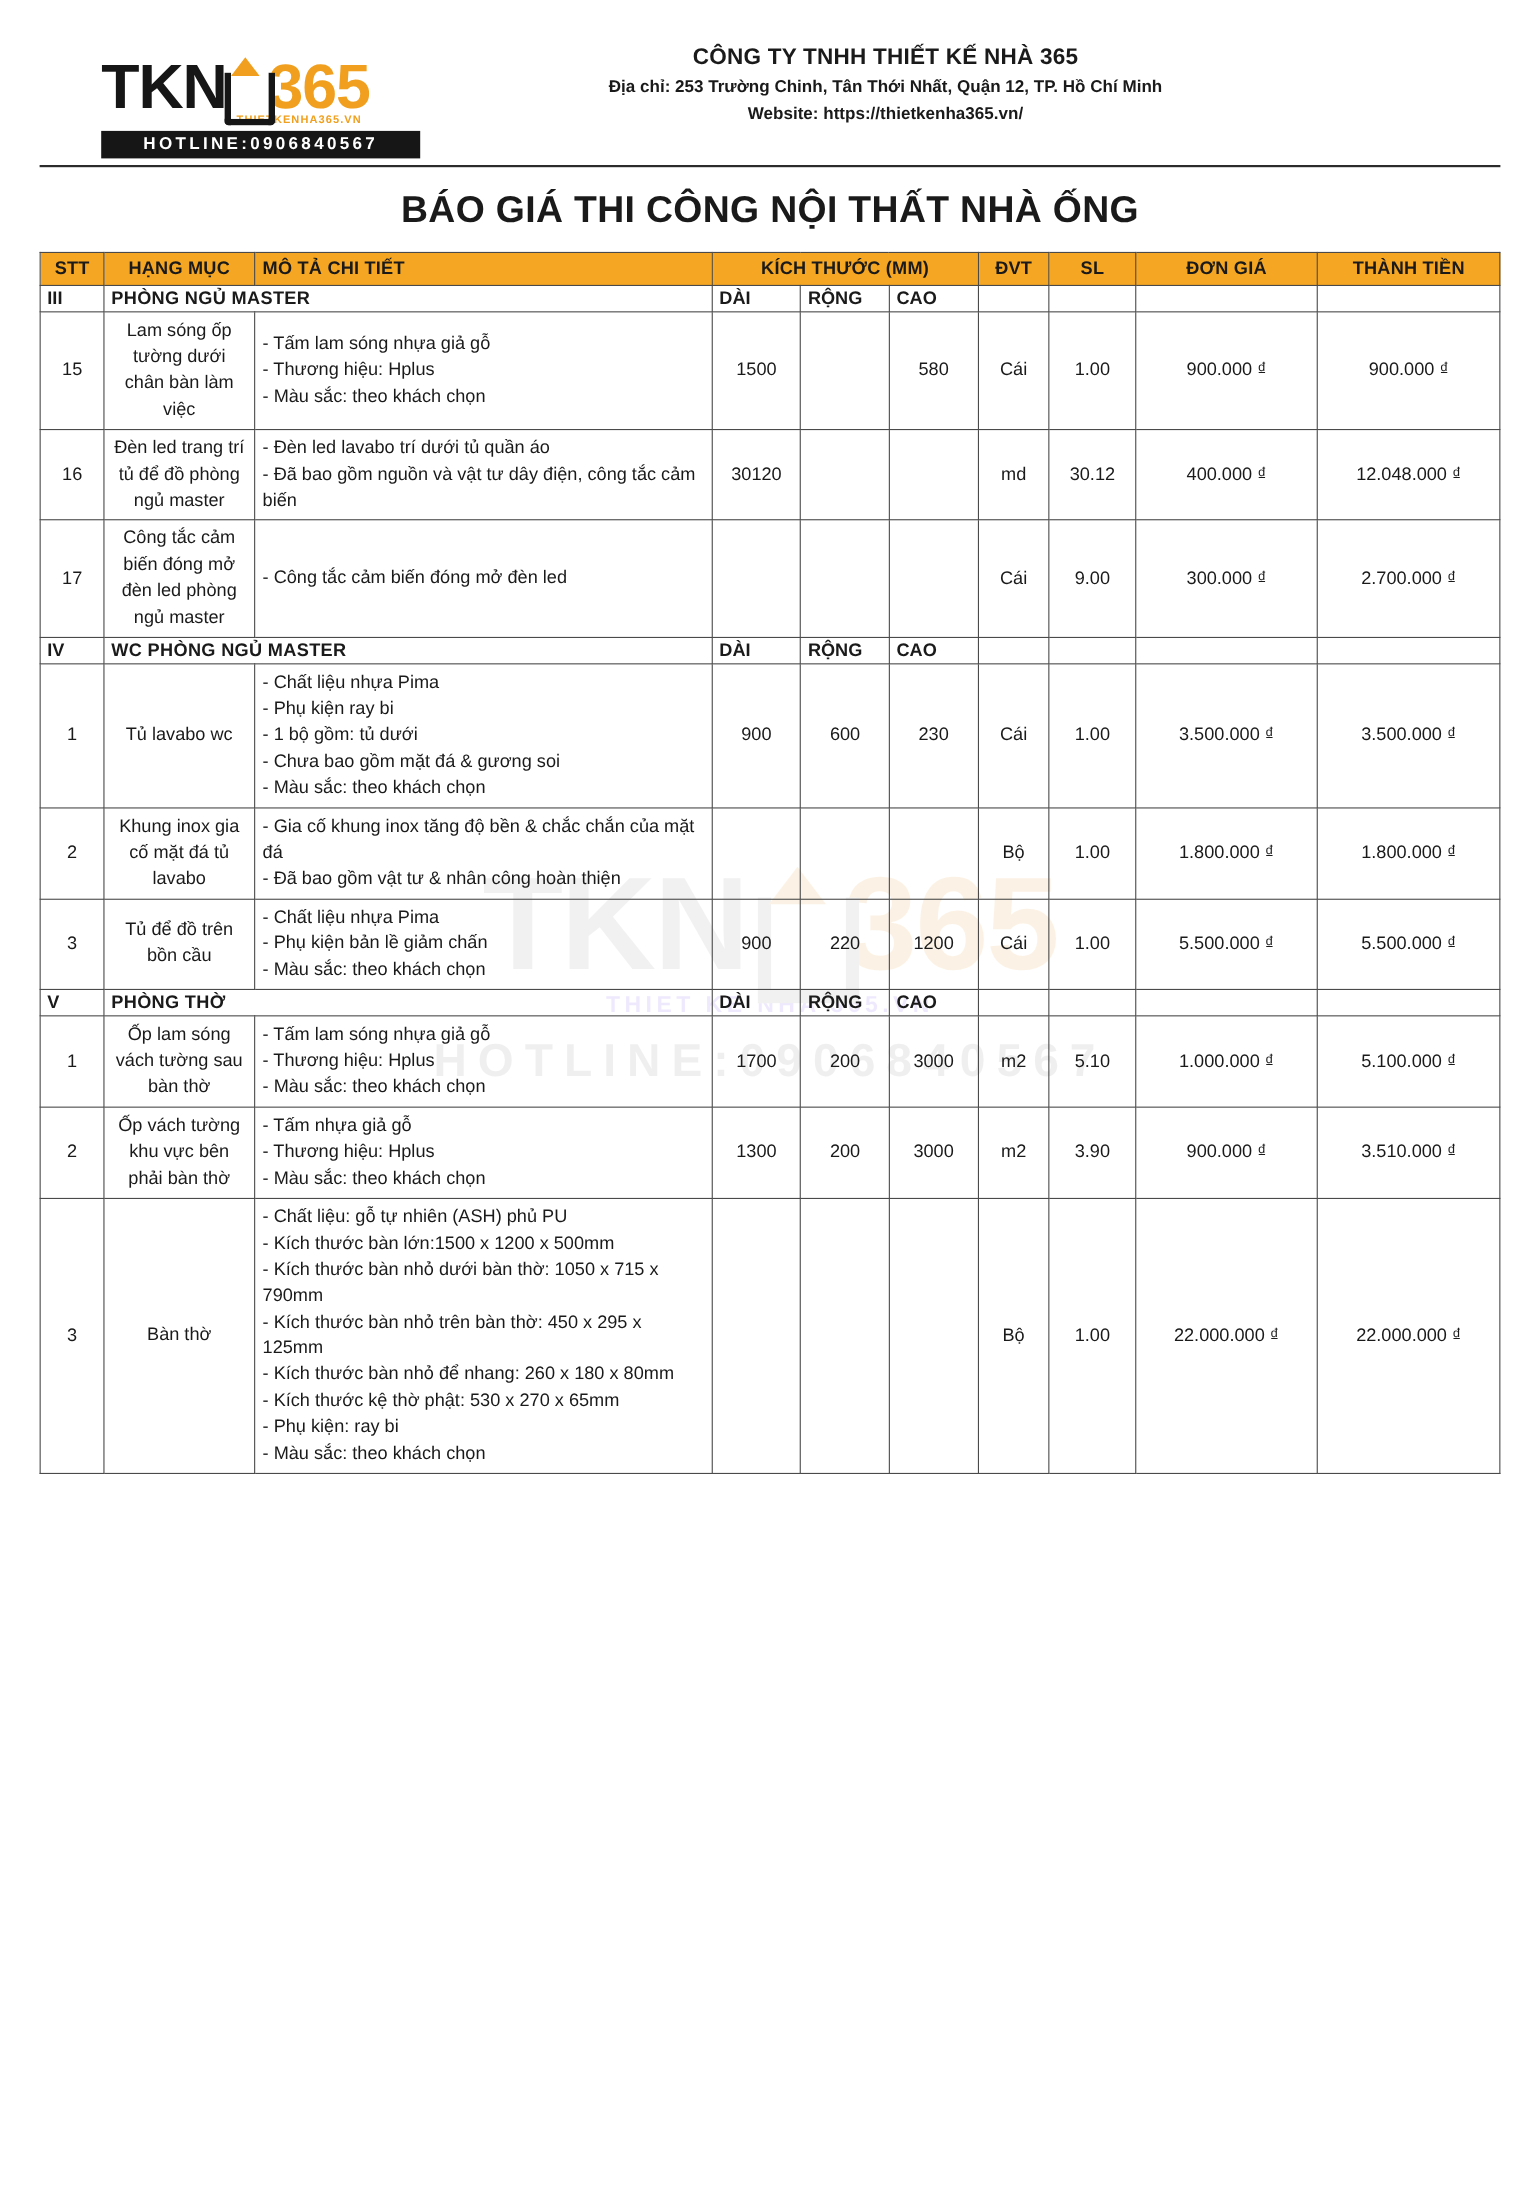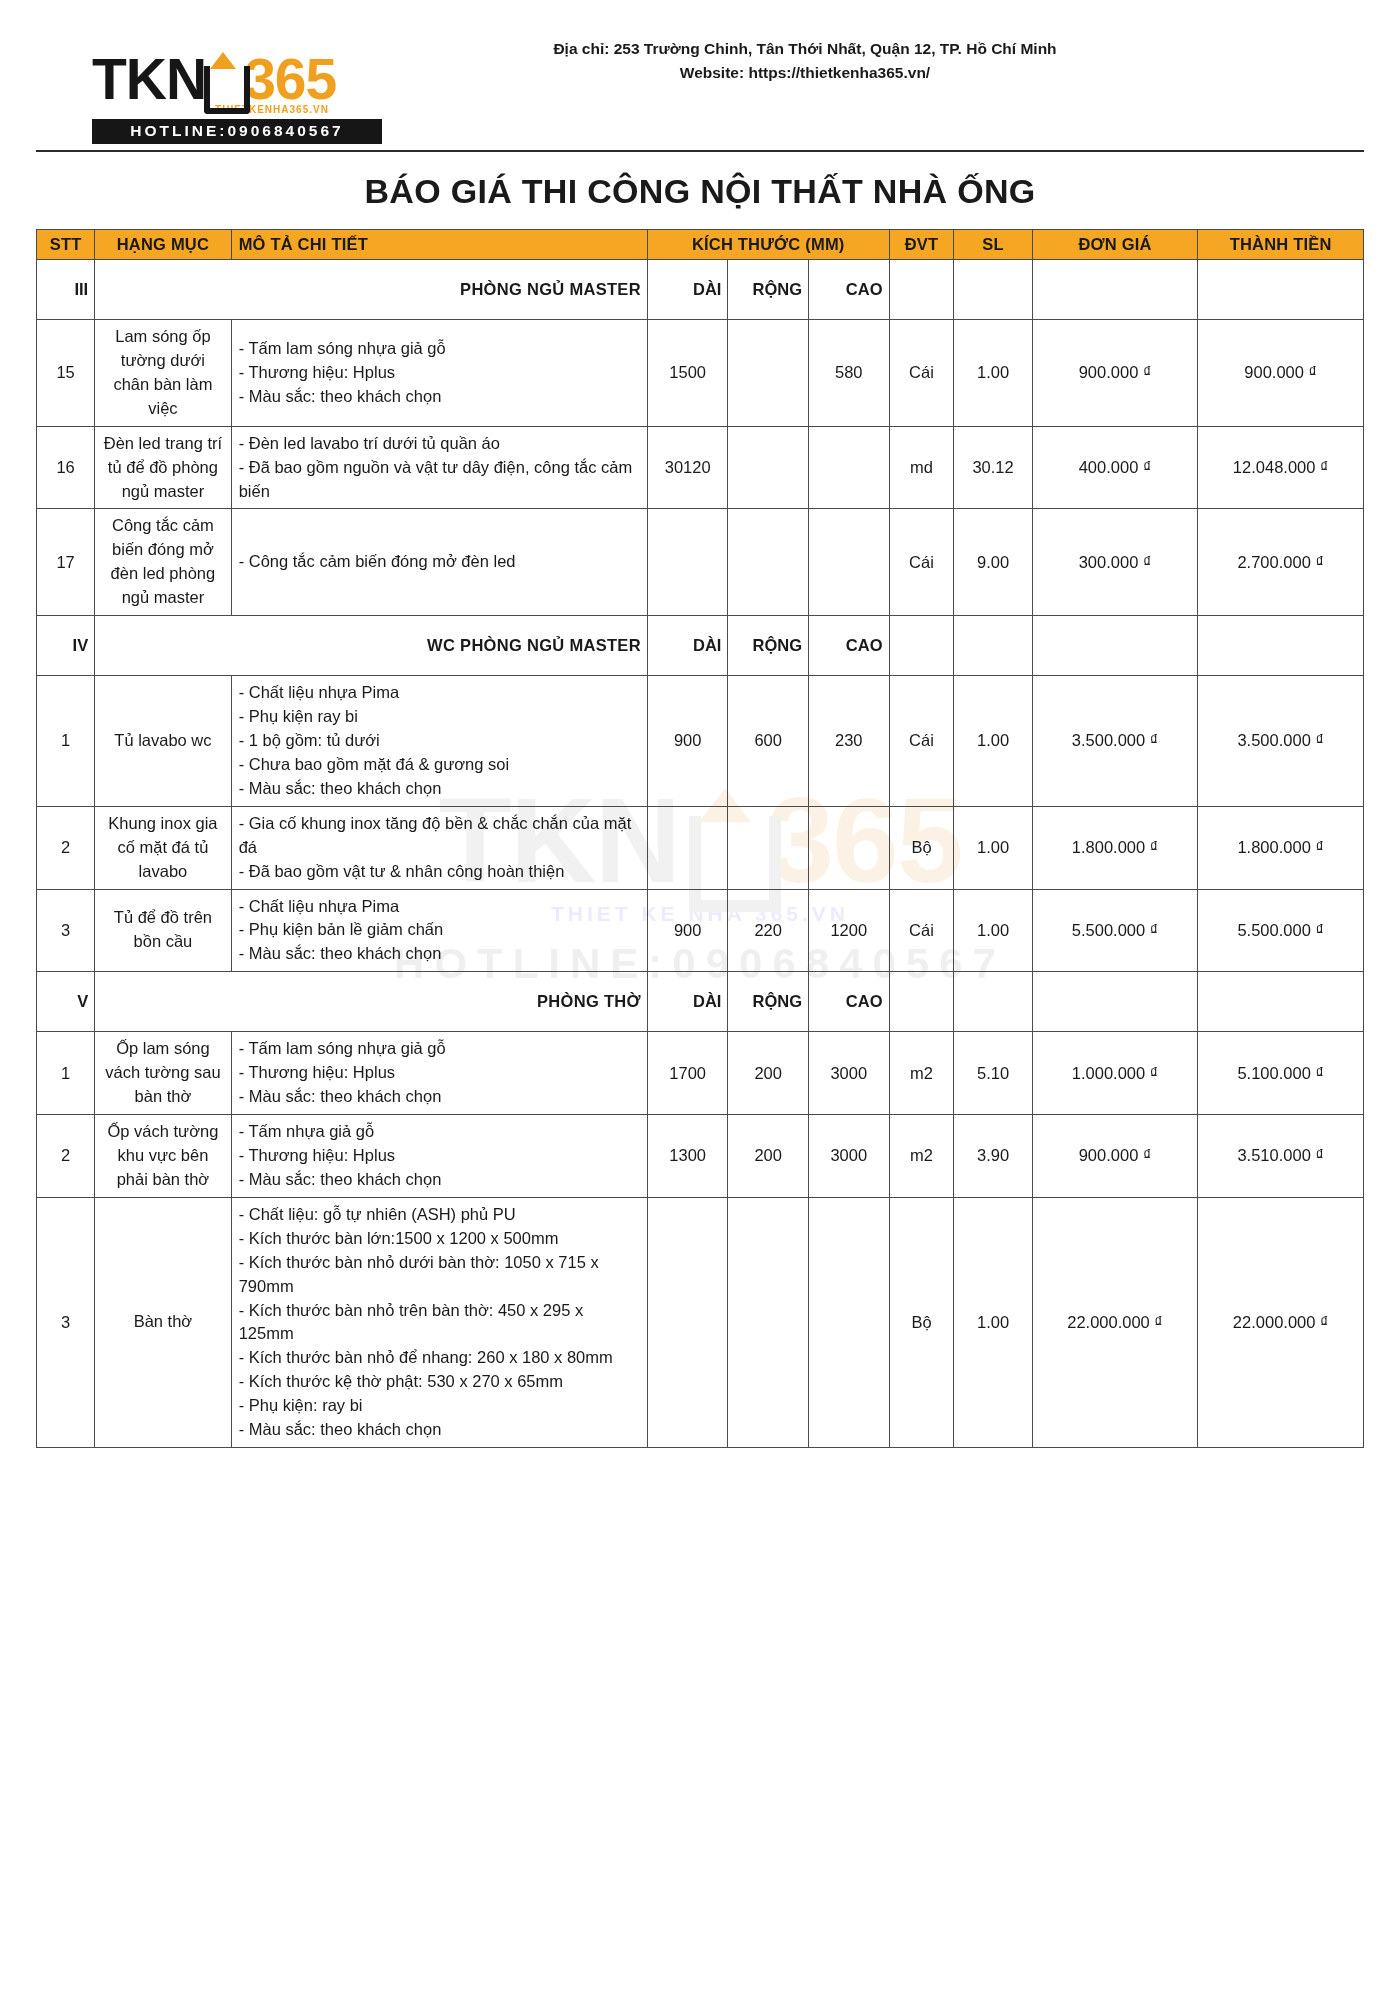--- a/index.html
+++ b/index.html
@@ -202,23 +202,23 @@
   .c-item { width: 122px; text-align: center; }
   .c-desc { width: 372px; text-align: left; }
   .c-dim { width: 72px; text-align: center; }
   .c-dvt { width: 58px; text-align: center; }
   .c-sl { width: 70px; text-align: center; }
   .c-price { width: 148px; text-align: center; }
   .c-total { width: 148px; text-align: center; margin-top: 28px; }
 
   tr.section td {
     font-weight: bold;
-    text-align: right;
+    text-align: left;
     background: transparent;
-    padding: 20px 6px;
+    padding: 2px 6px;
   }
   .section-name { font-weight: bold; letter-spacing: 0.3px; }
   .dim-head { text-align: center; font-weight: normal; }
   td.desc {
     text-align: left;
     line-height: 1.45;
     padding: 8px 8px 8px 6px;
   }
   td.desc div { white-space: normal; }
   td.item-name {
@@ -248,20 +248,21 @@
         <div class="logo-top">
           <span class="logo-tkn">TKN</span>
           <span class="logo-house"></span>
           <span class="logo-365">365</span>
         </div>
         <div class="logo-sub">THIETKENHA365.VN</div>
         <div class="logo-hotline">HOTLINE:0906840567</div>
       </div>
     </div>
     <div class="company">
+      <div class="company-name">CÔNG TY TNHH THIẾT KẾ NHÀ 365</div>
       <div class="company-line">Địa chỉ: 253 Trường Chinh, Tân Thới Nhất, Quận 12, TP. Hồ Chí Minh</div>
       <div class="company-line">Website: https://thietkenha365.vn/</div>
     </div>
     <div class="header-spacer"></div>
   </div>
 
   <div class="doc-title">BÁO GIÁ THI CÔNG NỘI THẤT NHÀ ỐNG</div>
 
   <table class="quote">
     <thead>

